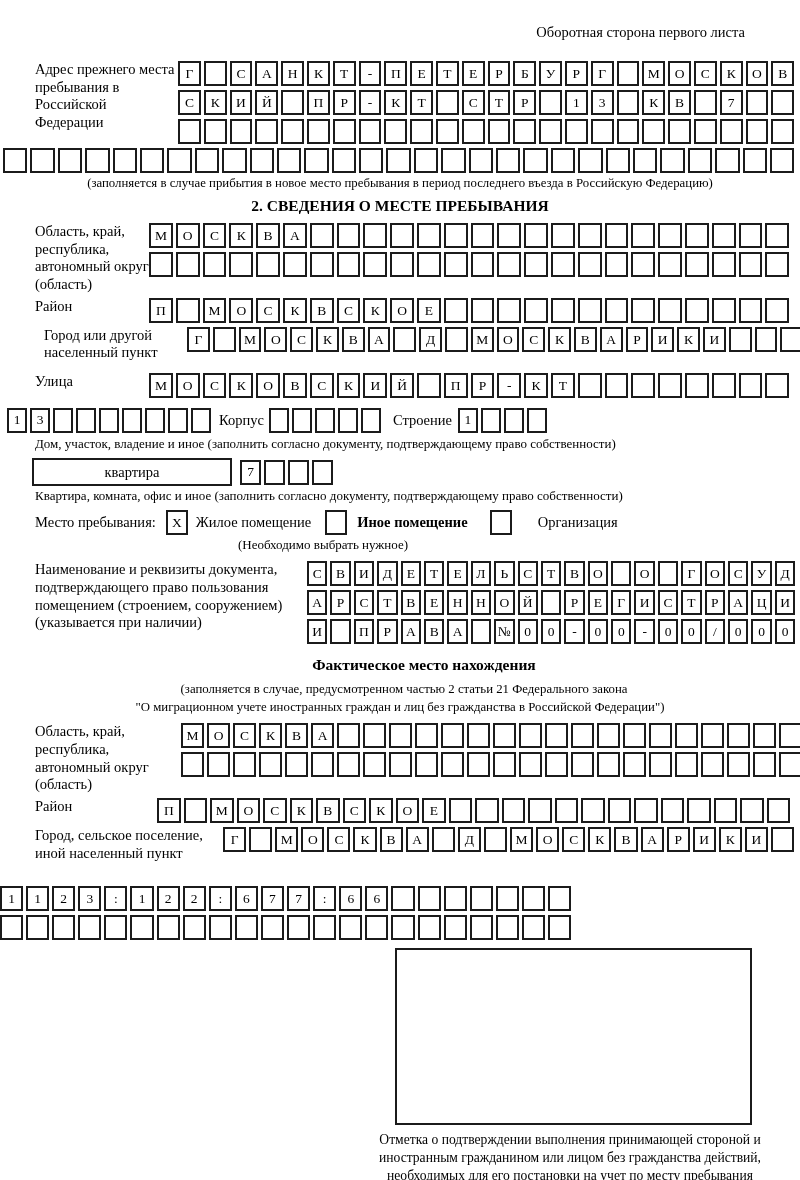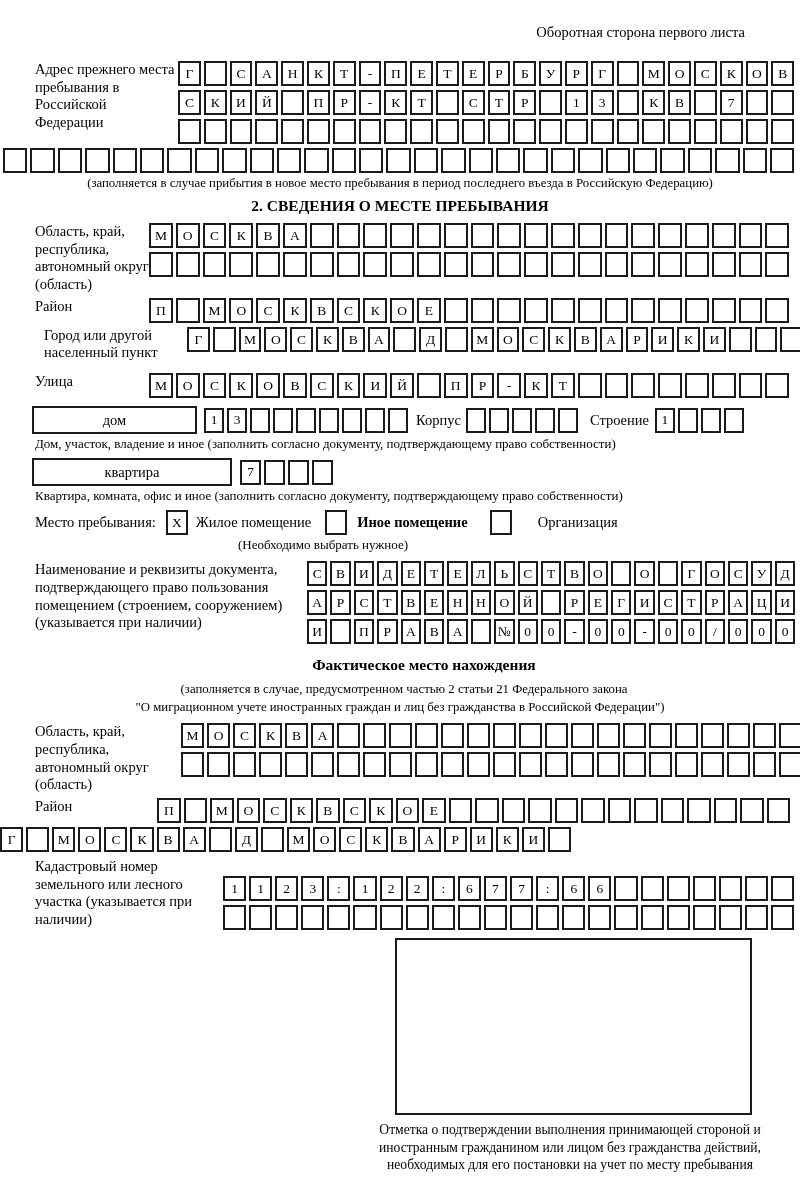--- a/index.html
+++ b/index.html
@@ -296,21 +296,20 @@
       <div class="cb"></div>
       <div class="cb"></div>
       <div class="cb"></div>
       <div class="cb"></div>
       <div class="cb"></div>
       <div class="cb"></div>
     </div>
 </div>
 
 <div class="frow" style="margin:8px 0 2px 0;align-items:center;">
-  <div class="big-cell" style="margin-left:32px;width:165px;">дом</div>
   <div class="boxes" style="--bw:20px;margin-left:7px;align-self:center;">
       <div class="cb">1</div>
       <div class="cb">3</div>
       <div class="cb"></div>
       <div class="cb"></div>
       <div class="cb"></div>
       <div class="cb"></div>
       <div class="cb"></div>
       <div class="cb"></div>
       <div class="cb"></div>
@@ -516,20 +515,21 @@
       <div class="cb"></div>
       <div class="cb"></div>
       <div class="cb"></div>
       <div class="cb"></div>
       <div class="cb"></div>
       <div class="cb"></div>
     </div>
 </div>
 
 <div class="frow">
+  <div class="flabel" style="margin-left:35px;width:188px;">Город, сельское поселение, иной населенный пункт</div>
   <div class="boxes" style="--bw:23.1px">
       <div class="cb">Г</div>
       <div class="cb"></div>
       <div class="cb">М</div>
       <div class="cb">О</div>
       <div class="cb">С</div>
       <div class="cb">К</div>
       <div class="cb">В</div>
       <div class="cb">А</div>
       <div class="cb"></div>
@@ -543,21 +543,20 @@
       <div class="cb">А</div>
       <div class="cb">Р</div>
       <div class="cb">И</div>
       <div class="cb">К</div>
       <div class="cb">И</div>
       <div class="cb"></div>
     </div>
 </div>
 
 <div class="frow" style="margin-top:4px;">
-  <div class="flabel" style="margin-left:35px;width:188px;padding-top:2px;">Кадастровый номер земельного или лесного участка (указывается при наличии)</div>
   <div class="rows" style="padding-top:20px;">
     <div class="boxes" style="--bw:23.1px">
         <div class="cb">1</div>
         <div class="cb">1</div>
         <div class="cb">2</div>
         <div class="cb">3</div>
         <div class="cb">:</div>
         <div class="cb">1</div>
         <div class="cb">2</div>
         <div class="cb">2</div>

